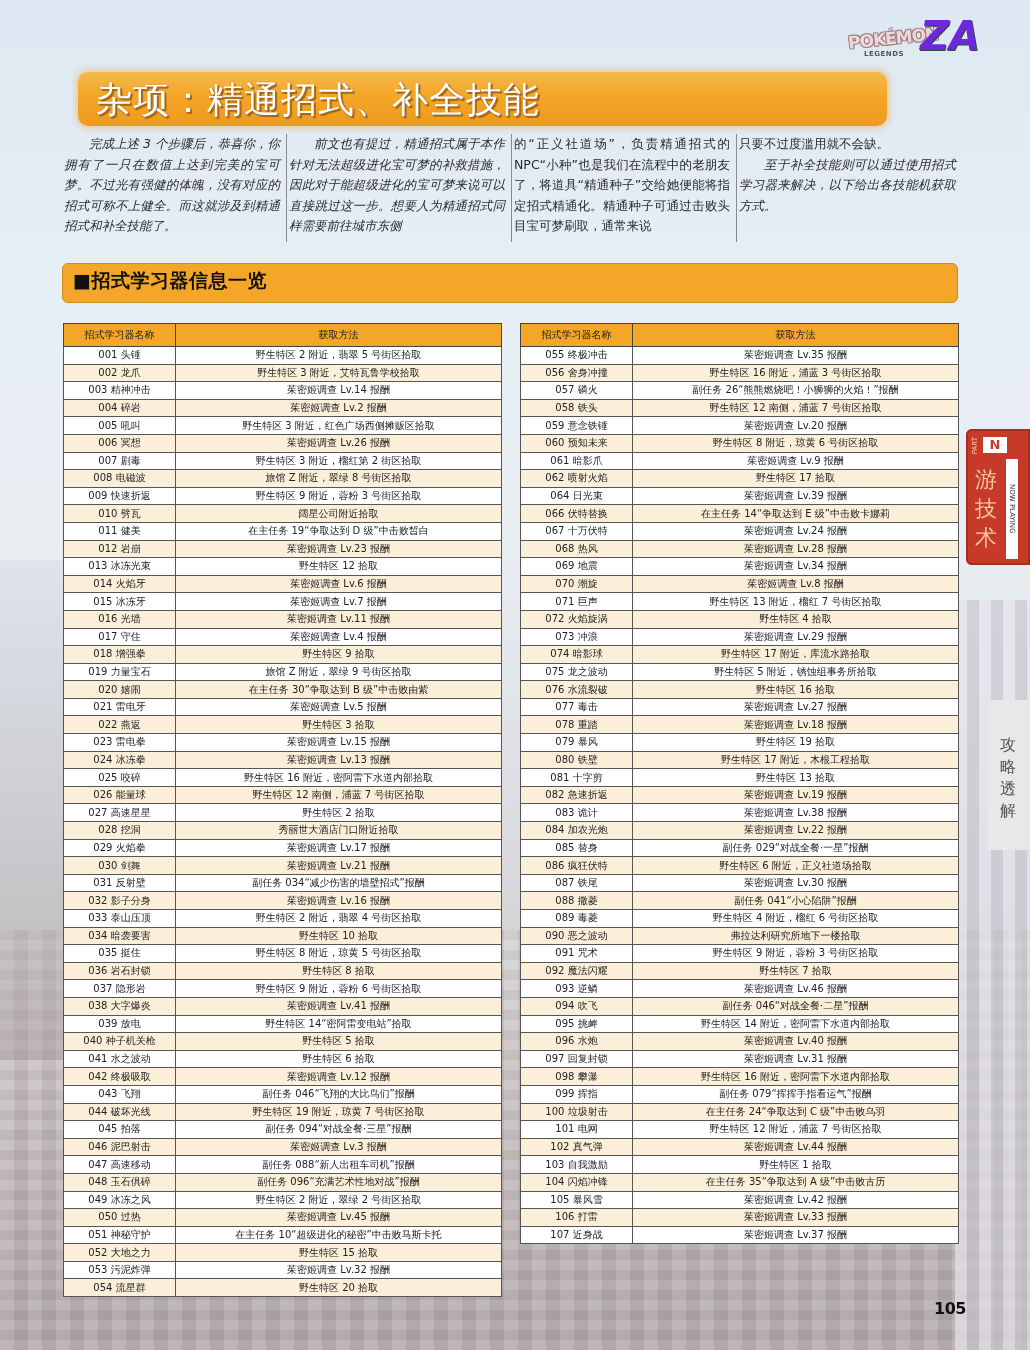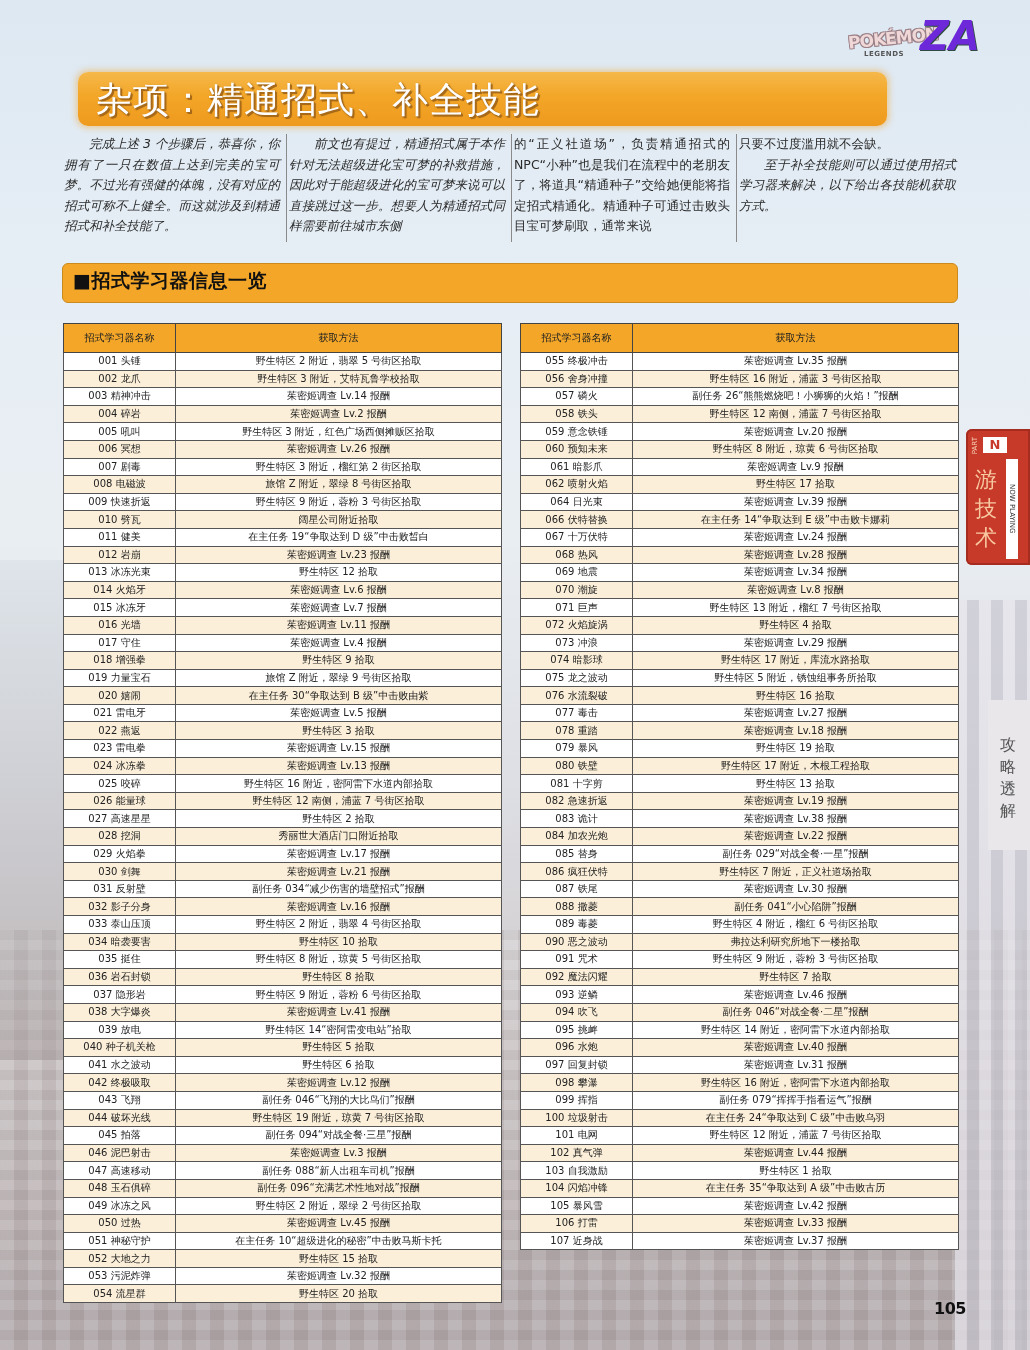--- a/index.html
+++ b/index.html
@@ -92,21 +92,21 @@
   .tbl {
     position: absolute; top: 323px; width: 439px;
     border-collapse: collapse; table-layout: fixed;
     border: 1px solid #333;
     font-size: 10px;
   }
   .tbl.left { left: 63px; }
   .tbl.right { left: 520px; }
   .tbl th {
     background: #f3a627; color: #222; font-weight: normal;
-    height: 29px; font-size: 10px; border: 1px solid #444;
+    height: 23px; font-size: 10px; border: 1px solid #444;
   }
   .tbl td {
     height: 17.6px; text-align: center; border: 1px solid #555;
     color: #222; white-space: nowrap; overflow: hidden; font-size: 10px;
     padding: 0 2px;
   }
   .tbl col.c1 { width: 112px; }
   .tbl tr:nth-child(odd) td { background: #ffffff; }
   .tbl tr:nth-child(even) td { background: #fbefd9; }
   
@@ -537,21 +537,21 @@
       <tr>
         <td>084 加农光炮</td>
         <td>茱密姬调查 Lv.22 报酬</td>
       </tr>
       <tr>
         <td>085 替身</td>
         <td>副任务 029“对战全餐·一星”报酬</td>
       </tr>
       <tr>
         <td>086 疯狂伏特</td>
-        <td>野生特区 7 附近，正义社道场拾取</td>
+        <td>野生特区 6 附近，正义社道场拾取</td>
       </tr>
       <tr>
         <td>087 铁尾</td>
         <td>茱密姬调查 Lv.30 报酬</td>
       </tr>
       <tr>
         <td>088 撒菱</td>
         <td>副任务 041“小心陷阱”报酬</td>
       </tr>
       <tr>

